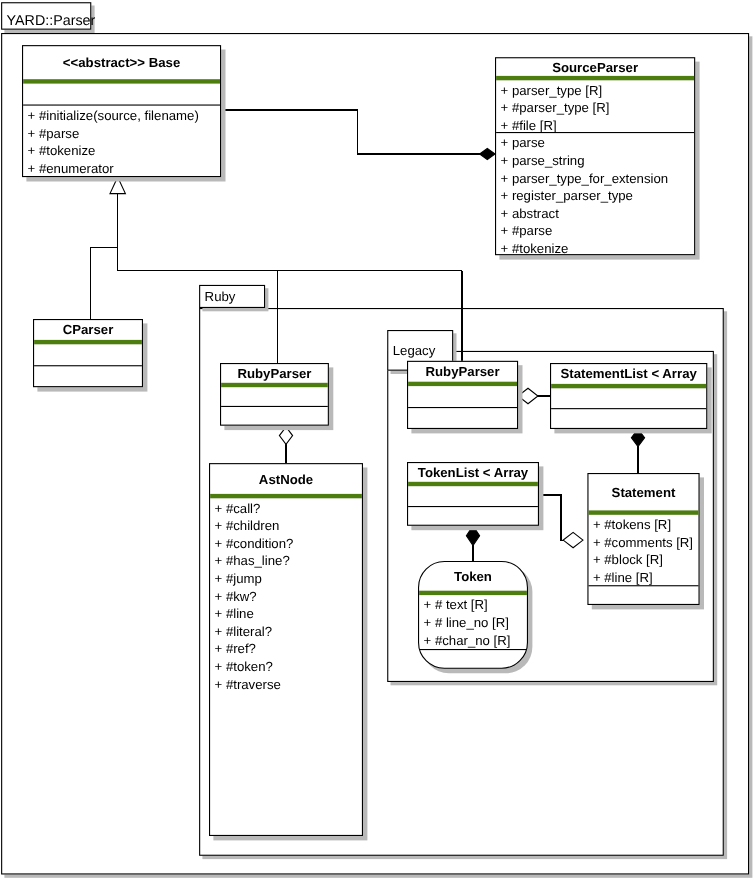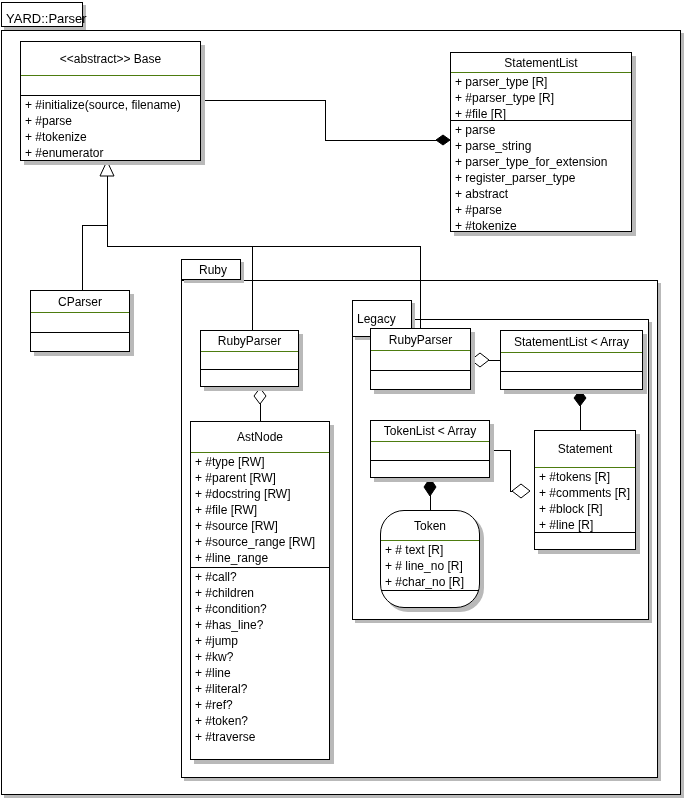--- a/index.html
+++ b/index.html
@@ -21,32 +21,32 @@
   .pkg-body {
     position:absolute; background:#fff; border:1px solid #000;
     box-shadow:3px 3px 0 #b9b9b9;
   }
   .pkg-tab {
     position:absolute; background:#fff; border:1px solid #000;
     box-shadow:3px 3px 0 #b9b9b9;
     font-size:12px; display:flex; align-items:center; padding-left:4px;
     white-space:nowrap;
   }
-  .pkg-ruby-body, .pkg-ruby-tab { z-index:2;justify-content:center; }
+  .pkg-ruby-body, .pkg-ruby-tab { z-index:2; }
   .pkg-legacy-body, .pkg-legacy-tab { z-index:3; }
   svg.connectors { position:absolute; left:0; top:0; z-index:4; pointer-events:none; }
   .cls {
     position:absolute; background:#fff; border:1px solid #000;
     box-shadow:4px 4px 0 #b9b9b9; z-index:5;
     display:flex; flex-direction:column;
   }
   .cls-name {
-    font-weight:normal; font-size:12px; text-align:center;
+    font-weight:bold; font-size:12px; text-align:center;
     display:flex; align-items:center; justify-content:center;
-    border-bottom:1px solid #4d7c0f; flex:none; white-space:nowrap; overflow:hidden;
+    border-bottom:4px solid #4d7c0f; flex:none; white-space:nowrap; overflow:hidden;
   }
   .compartment {
     border-bottom:1px solid #000; flex:none; overflow:hidden; padding-top:1px;
   }
   .compartment.last { border-bottom:none; flex:1 1 auto; }
   .member {
     font-size:12px; line-height:16px; padding-left:4px;
     white-space:nowrap; overflow:hidden;
   }
 </style>
@@ -98,21 +98,21 @@
   <div class="compartment" style="height:20px"></div>
   <div class="compartment last">
       <div class="member">+ #initialize(source, filename)</div>
       <div class="member">+ #parse</div>
       <div class="member">+ #tokenize</div>
       <div class="member">+ #enumerator</div>
     </div>
 </div>
 
 <div class="cls" style="left:450px;top:52px;width:182px;height:180px;">
-  <div class="cls-name" style="height:20px">StatementList</div>
+  <div class="cls-name" style="height:20px">SourceParser</div>
   <div class="compartment" style="height:48px">
       <div class="member">+ parser_type [R]</div>
       <div class="member">+ #parser_type [R]</div>
       <div class="member">+ #file [R]</div>
     </div>
   <div class="compartment last">
       <div class="member">+ parse</div>
       <div class="member">+ parse_string</div>
       <div class="member">+ parser_type_for_extension</div>
       <div class="member">+ register_parser_type</div>
@@ -129,29 +129,20 @@
 </div>
 
 <div class="cls" style="left:200px;top:330px;width:99px;height:57px;">
   <div class="cls-name" style="height:21px">RubyParser</div>
   <div class="compartment" style="height:18px"></div>
   <div class="compartment last"></div>
 </div>
 
 <div class="cls" style="left:190px;top:421px;width:140px;height:339px;">
   <div class="cls-name" style="height:31px">AstNode</div>
-  <div class="compartment" style="height:115px">
-      <div class="member">+ #type [RW]</div>
-      <div class="member">+ #parent [RW]</div>
-      <div class="member">+ #docstring [RW]</div>
-      <div class="member">+ #file [RW]</div>
-      <div class="member">+ #source [RW]</div>
-      <div class="member">+ #source_range [RW]</div>
-      <div class="member">+ #line_range</div>
-    </div>
   <div class="compartment last">
       <div class="member">+ #call?</div>
       <div class="member">+ #children</div>
       <div class="member">+ #condition?</div>
       <div class="member">+ #has_line?</div>
       <div class="member">+ #jump</div>
       <div class="member">+ #kw?</div>
       <div class="member">+ #line</div>
       <div class="member">+ #literal?</div>
       <div class="member">+ #ref?</div>

